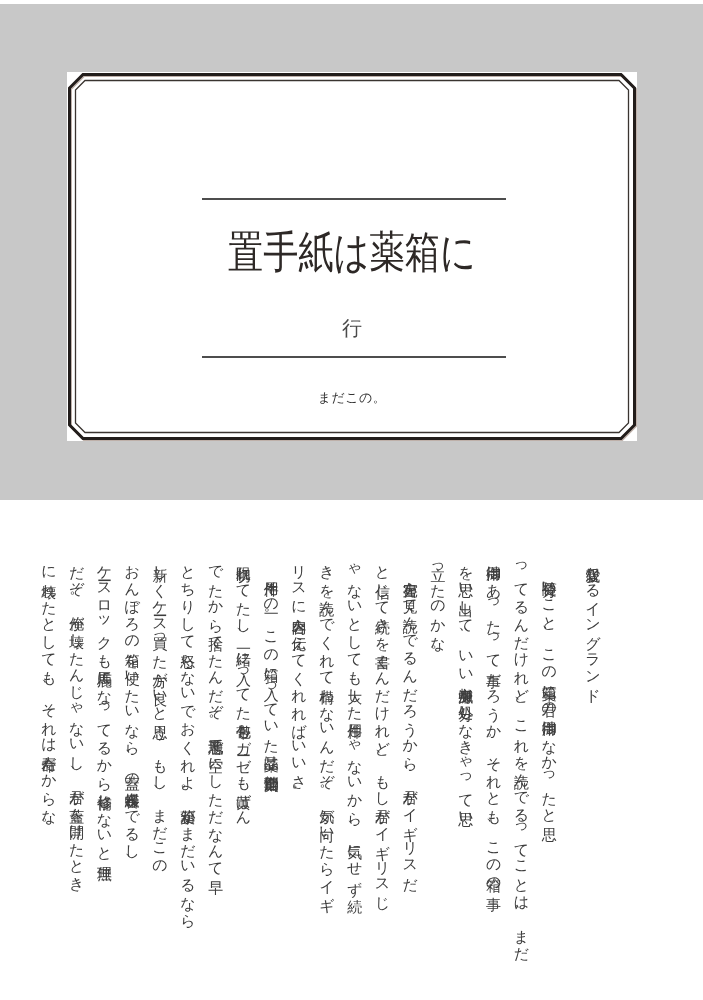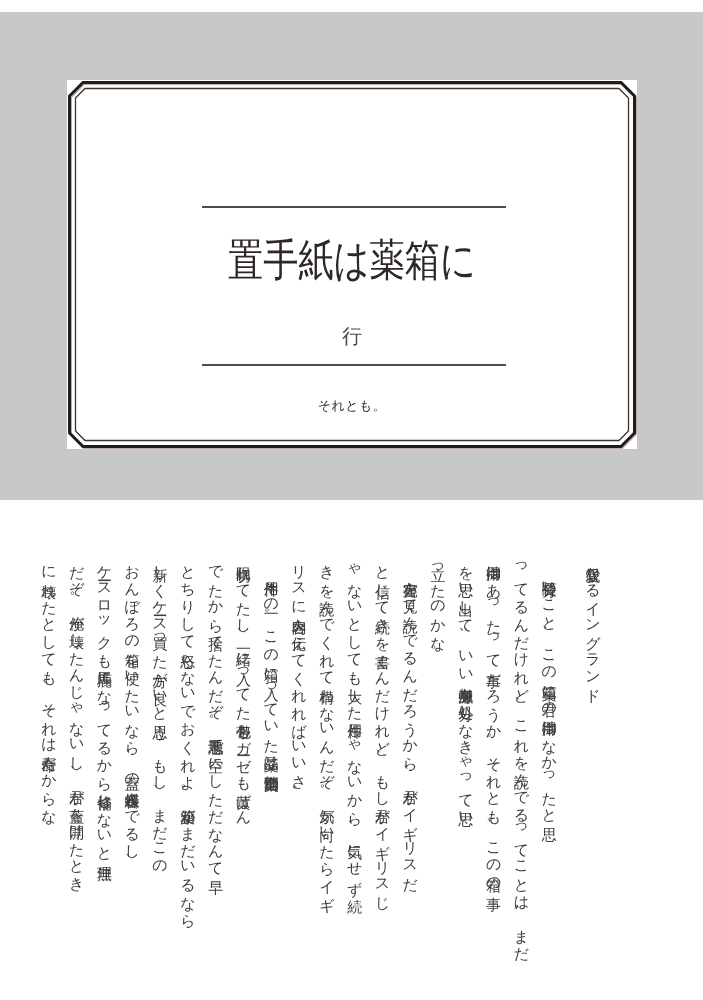--- a/index.html
+++ b/index.html
@@ -10,21 +10,21 @@
     overflow: hidden;
   }
   .screen {
     position: relative;
     width: 703px; height: 1000px;
     background: #ffffff;
   }
 
   
   .cover-section {
-    position: absolute; left: 0; top: 12px;
+    position: absolute; left: 0; top: 4px;
     width: 703px; height: 596px;
     background: #c8c8c8;
   }
 
   
   .title-card {
     position: absolute; left: 67px; top: 68px;
     width: 570px; height: 369px;
     background: #ffffff;
   }
@@ -107,21 +107,21 @@
       </svg>
 
       <div class="rule rule-top"></div>
 
       <h1 class="book-title">置手紙は薬箱に</h1>
 
       <div class="book-subtitle">行</div>
 
       <div class="rule rule-bottom"></div>
 
-      <div class="author-name">それとも。</div>
+      <div class="author-name">まだこの。</div>
     </div>
   </div>
 
   <div class="letter-section">
     <div class="letter-text">
         <div class="t-line">親愛なるイングランド</div>
         <div class="t-line">　随分長いこと、この薬箱に君の御用はなかったと思</div>
         <div class="t-line">ってるんだけれど、これを読んでるってことは、まだ</div>
         <div class="t-line">御用はあったって事だろうか。それとも、この箱の事</div>
         <div class="t-line">を思い出して、いい加減中身を処分しなきゃって思い</div>

